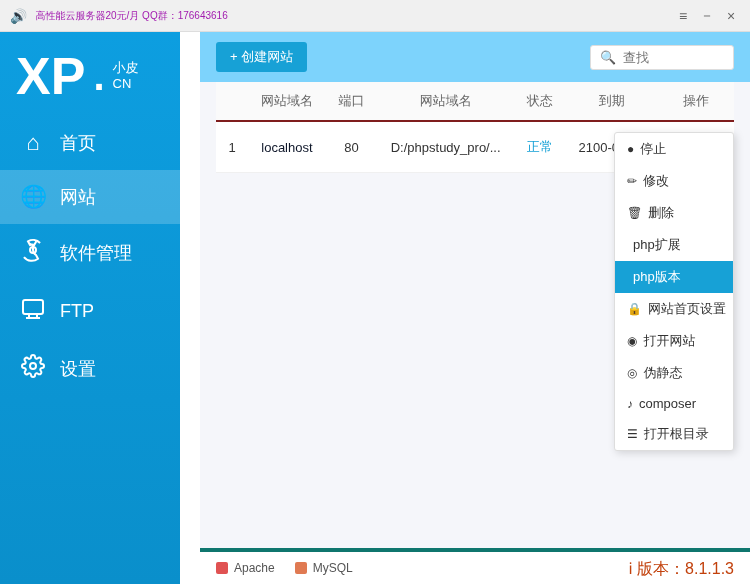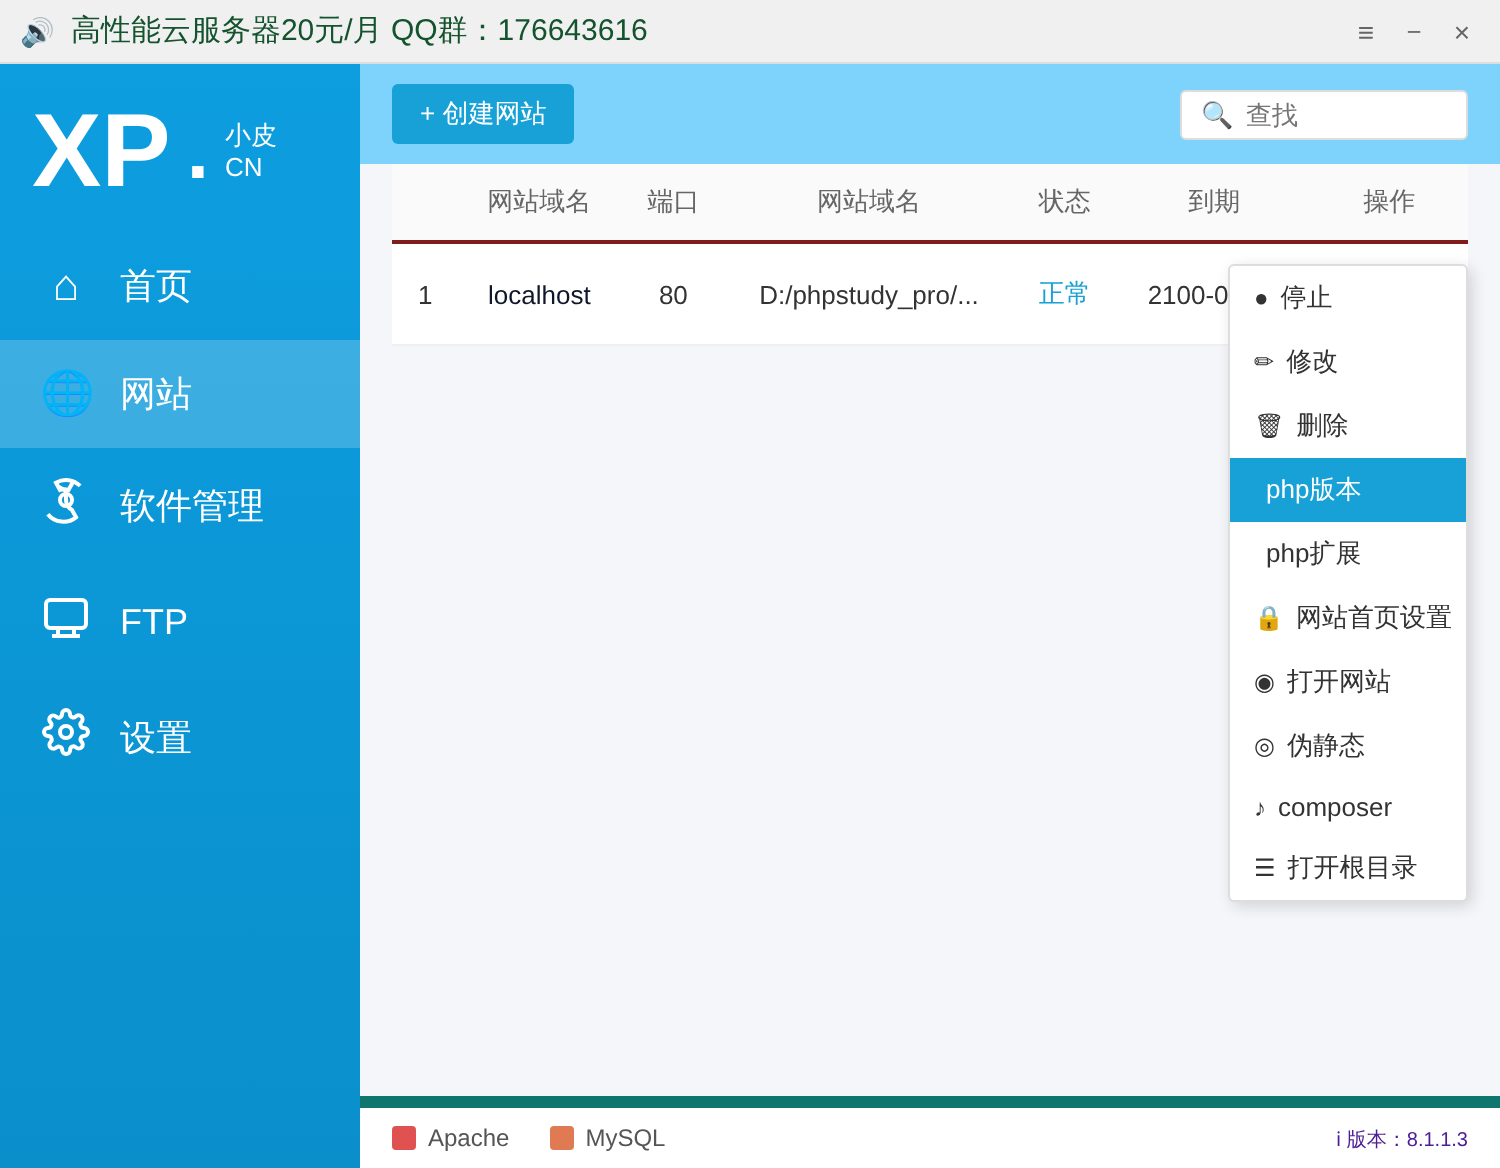--- a/index.html
+++ b/index.html
@@ -9,26 +9,26 @@
     .titlebar {
       height: 32px;
       background: #f0f0f0;
       display: flex;
       align-items: center;
       padding: 0 10px;
       border-bottom: 1px solid #ddd;
       flex-shrink: 0;
     }
     .titlebar-icon { color: #666; margin-right: 8px; font-size: 14px; }
-    .titlebar-text { font-size: 15px; color: #14532d; flex: 1; }
+    .titlebar-text { font-size: 10px; color: #a21caf; flex: 1; }
     .titlebar-controls { display: flex; gap: 6px; }
     .titlebar-btn { width: 18px; height: 18px; display: flex; align-items: center; justify-content: center; font-size: 14px; color: #666; cursor: pointer; }
 
     
-    .main-layout { display: flex; flex: 1; overflow: hidden; }
+    .main-layout { display: flex; flex: 1; overflow: hidden; gap: 20px; }
 
     
     .sidebar {
       width: 180px;
       background: linear-gradient(180deg, #0d9ee0 0%, #0a8fcb 100%);
       display: flex;
       flex-direction: column;
       flex-shrink: 0;
     }
 
@@ -176,32 +176,32 @@
       gap: 6px;
       white-space: nowrap;
     }
     .dropdown-item.highlighted { background: #17a1d6; color: white; }
     .dropdown-item .di-icon { font-size: 12px; color: inherit; }
 
     
     .statusbar {
       height: 36px;
       background: white;
-      border-top: 6px solid #0f766e;
+      border-top: 4px solid #0f766e;
       display: flex;
       align-items: center;
       padding: 0 16px;
       gap: 20px;
       flex-shrink: 0;
     }
     .status-item { display: flex; align-items: center; gap: 6px; font-size: 12px; color: #555; }
     .status-dot { width: 12px; height: 12px; border-radius: 2px; flex-shrink: 0; }
     .status-dot.red { background: #e05252; }
     .status-dot.orange { background: #e07a52; }
-    .version-text { margin-left: auto; font-size: 10px; color: #4c1d95; }
+    .version-text { margin-left: auto; font-size: 16px; color: #c2410c; }
   </style>
 </head>
 <body>
 
 <div class="titlebar">
   <span class="titlebar-icon">🔊</span>
   <span class="titlebar-text">高性能云服务器20元/月  QQ群：176643616</span>
   <div class="titlebar-controls">
     <span class="titlebar-btn">≡</span>
     <span class="titlebar-btn">－</span>
@@ -304,27 +304,27 @@
           <span>停止</span>
         </div>
         <div class="dropdown-item">
           <span class="di-icon">✏</span>
           <span>修改</span>
         </div>
         <div class="dropdown-item">
           <span class="di-icon">🗑</span>
           <span>删除</span>
         </div>
+        <div class="dropdown-item">
+          <span class="di-icon"></span>
+          <span>php扩展</span>
+        </div>
         <div class="dropdown-item highlighted">
           <span class="di-icon"></span>
           <span>php版本</span>
-        </div>
-        <div class="dropdown-item">
-          <span class="di-icon"></span>
-          <span>php扩展</span>
         </div>
         <div class="dropdown-item">
           <span class="di-icon">🔒</span>
           <span>网站首页设置</span>
         </div>
         <div class="dropdown-item">
           <span class="di-icon">◉</span>
           <span>打开网站</span>
         </div>
         <div class="dropdown-item">

